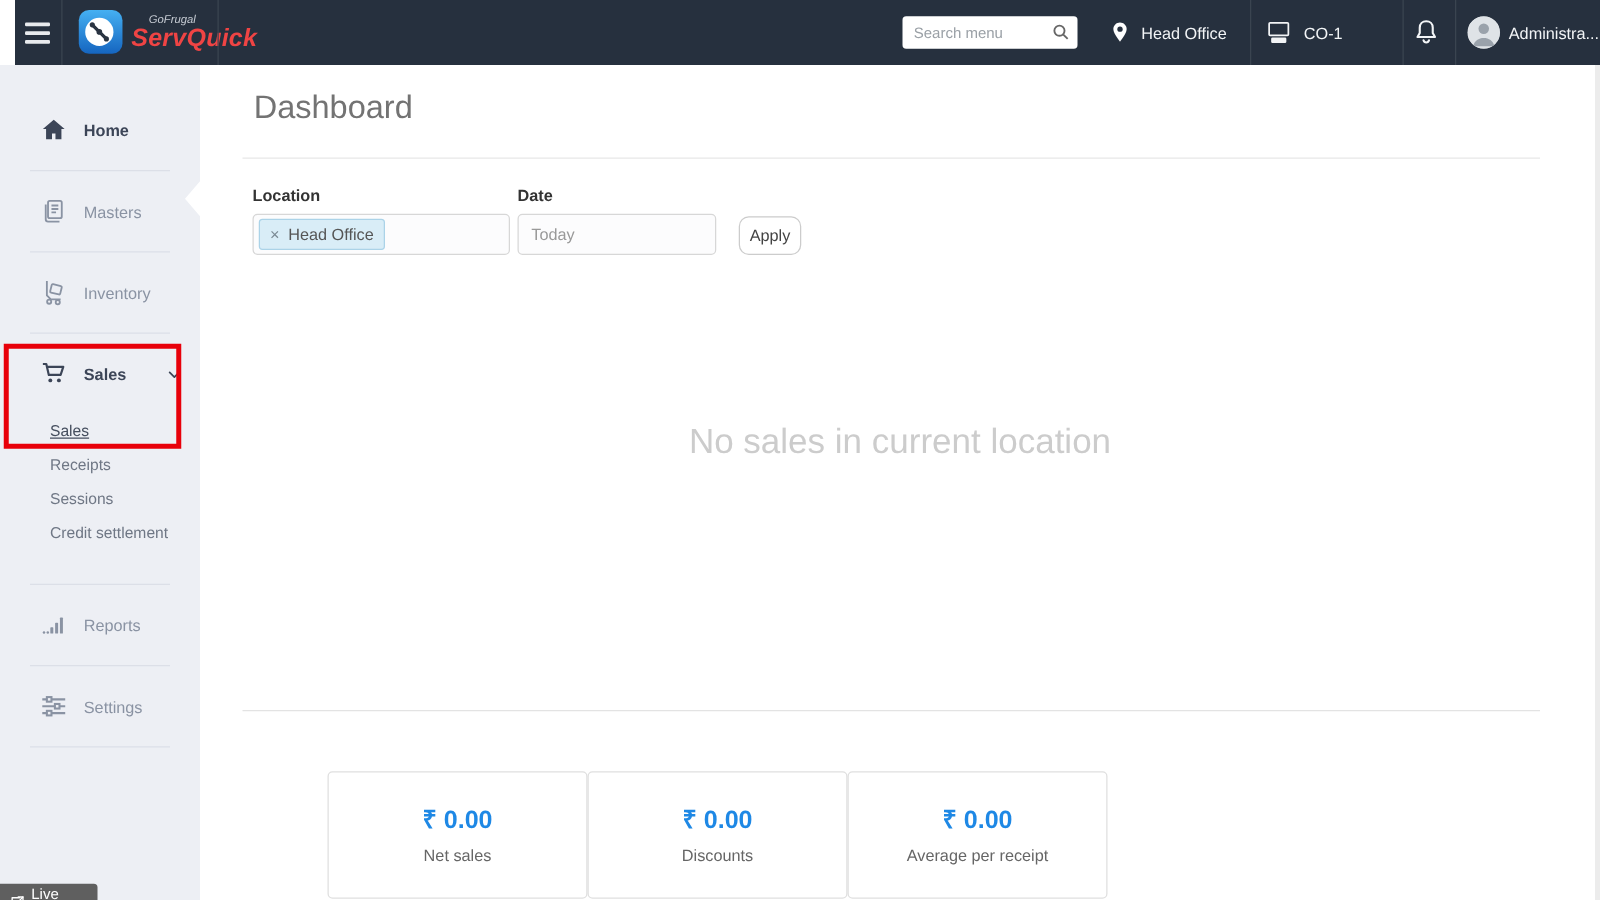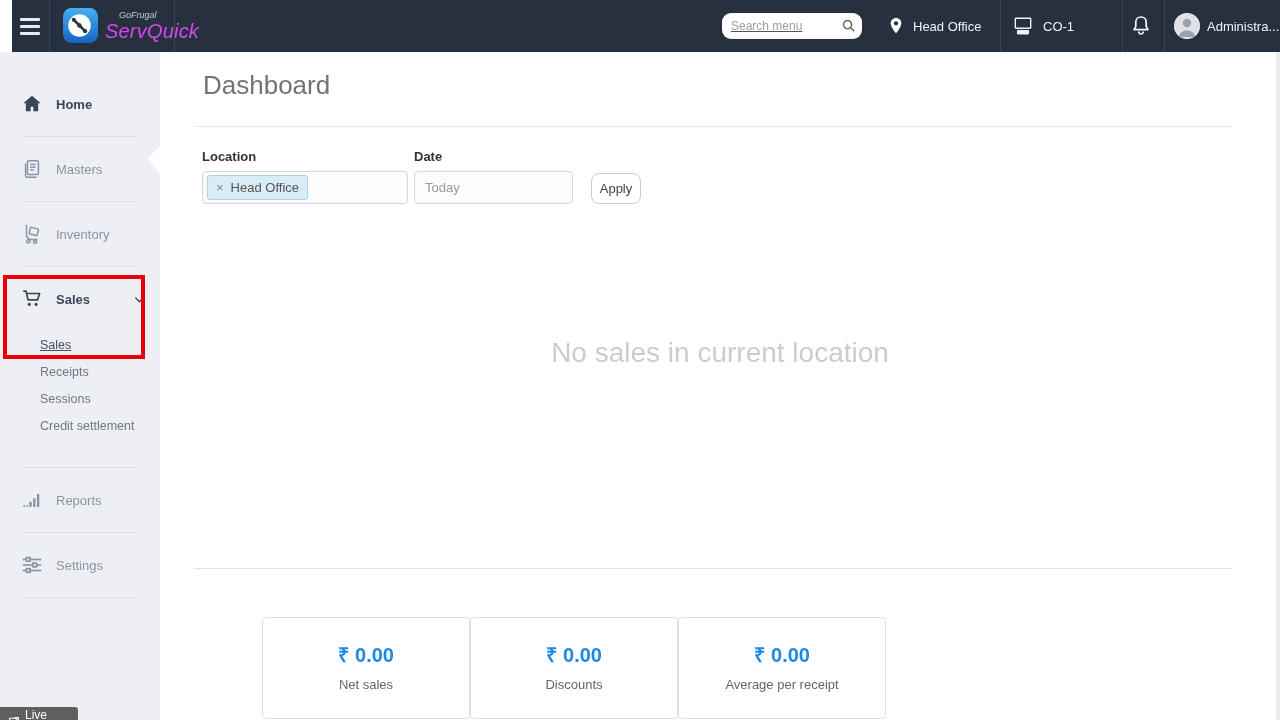--- a/index.html
+++ b/index.html
@@ -8,36 +8,36 @@
 
   
   .topbar { position:absolute; top:0; left:12px; width:1280px; height:52px; background:#26303e; z-index:5; }
   .tb-div { position:absolute; top:0; bottom:0; width:1px; background:#3a4450; }
   .hamburger { position:absolute; left:8px; top:14px; width:22px; height:24px; display:flex;
                flex-direction:column; justify-content:center; gap:4px; cursor:pointer; }
   .hamburger span { display:block; width:20px; height:3px; background:#e8eaed; border-radius:1px; }
   .logo { position:absolute; left:50px; top:7px; display:flex; align-items:center; cursor:pointer; }
   .logo-txt { margin-left:6px; font-style:italic; line-height:1; }
   .logo-small { font-size:9px; color:#c7ccd4; margin-bottom:1px; margin-left:14px; }
-  .logo-large { font-size:20px; color:#d946ef; font-weight:400; letter-spacing:.2px; }
+  .logo-large { font-size:20px; color:#ef4444; font-weight:700; letter-spacing:.2px; }
   .search-wrap { position:absolute; left:710px; top:13px; width:140px; height:26px; }
-  .search-wrap input { width:100%; height:100%; border:none; border-radius:9px; background:#fff;
+  .search-wrap input { width:100%; height:100%; border:none; border-radius:3px; background:#fff;
                        font-size:12px; color:#555; padding:0 26px 0 9px; outline:none;
-                       font-family:"Liberation Sans", sans-serif;text-decoration:underline; }
+                       font-family:"Liberation Sans", sans-serif; }
   .search-wrap input::placeholder { color:#9aa0a6; }
   .search-ic { position:absolute; right:6px; top:5px; }
   .tb-group { position:absolute; top:0; height:52px; display:flex; align-items:center; gap:9px;
               color:#f2f4f6; font-size:13px; cursor:pointer; }
   .avatar { width:26px; height:26px; border-radius:50%; background:#d7dbe0; overflow:hidden;
             display:flex; align-items:flex-end; justify-content:center; }
   .bell-btn { position:absolute; left:1117px; top:14px; cursor:pointer; }
 
   
   .sidebar { position:absolute; left:0; top:52px; width:160px; bottom:0; background:#edeff4; padding-top:20px; }
-  .nav-item { height:64px; display:flex; align-items:center; padding-left:21px; font-size:13px;
+  .nav-item { height:64px; display:flex; align-items:center; padding-left:32px; font-size:13px;
               color:#8a93a3; position:relative; cursor:pointer; }
   .nav-item .ic { width:22px; height:22px; margin-right:13px; flex:0 0 22px; }
   .nav-item.active { color:#3c4557; font-weight:bold; }
   .side-div { height:1px; background:#dcdfe7; margin:0 24px; }
   .notch { position:absolute; right:0; top:93px; width:0; height:0;
            border-top:14px solid transparent; border-bottom:14px solid transparent;
            border-right:12px solid #ffffff; }
   .chev-side { margin-left:auto; margin-right:14px; }
   .sub-list { padding-left:40px; }
   .sub-item { height:27px; display:flex; align-items:center; font-size:12.5px; color:#6f7785; cursor:pointer; }

